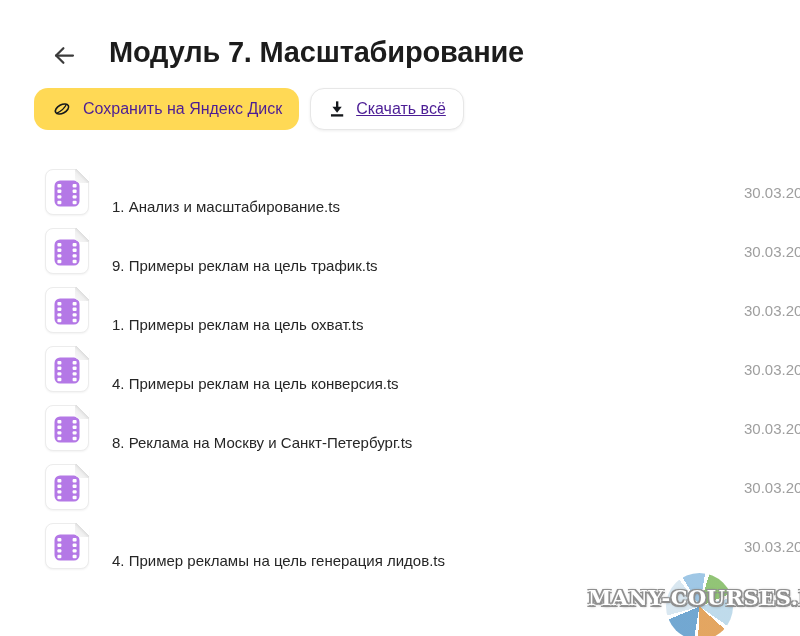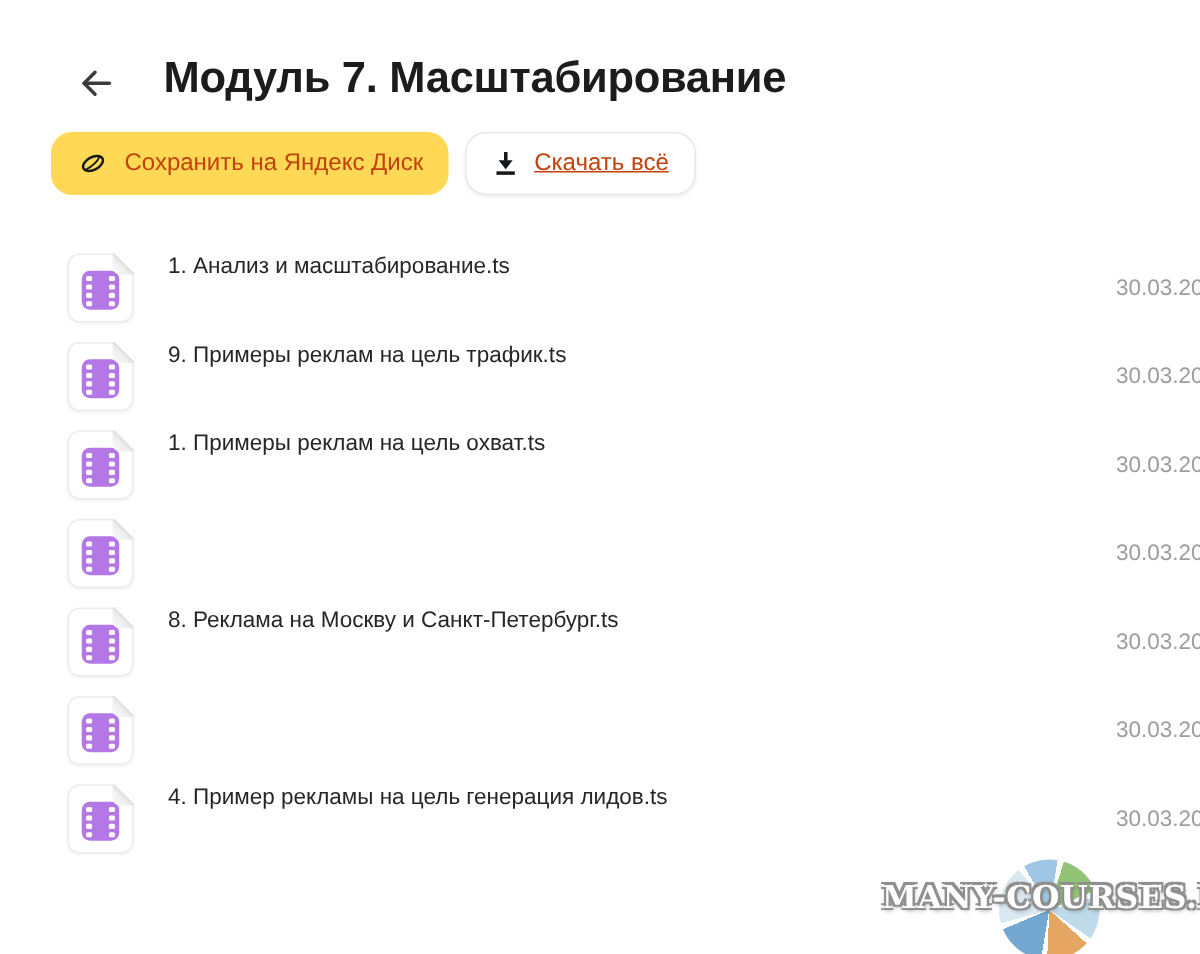--- a/index.html
+++ b/index.html
@@ -14,32 +14,32 @@
   }
   .title {
     position:absolute; left:97px; top:36px;
     font-size:29px; font-weight:700; color:#1c1c1c; letter-spacing:-0.2px; white-space:nowrap;
   }
 
   
   .toolbar { position:absolute; left:22px; top:88px; display:flex; gap:11px; }
   .btn {
     height:42px; display:inline-flex; align-items:center; gap:10px;
-    padding:0 17px; border-radius:14px; font-size:16px; color:#c2410c;
+    padding:0 17px; border-radius:14px; font-size:16px; color:#4c1d95;
     font-family:inherit; cursor:pointer; white-space:nowrap;
   }
   .btn-yellow { background:#ffd955; border:none; }
   .btn-white  { background:#fff; border:1px solid #e7e7e7; box-shadow:0 1px 3px rgba(0,0,0,0.07);text-decoration:underline; }
   .btn .icon { display:flex; align-items:center; justify-content:center; }
 
   
   .file-list { position:absolute; left:0; top:169px; width:800px; }
   .file-row {
     position:relative; width:700px; height:46px; margin-bottom:13px;
-    display:flex; align-items:flex-start; padding-left:33px; cursor:pointer;
+    display:flex; align-items:flex-end; padding-left:33px; cursor:pointer;
   }
   .file-icon {
     position:relative; width:44px; height:46px; flex:0 0 44px;
     background:#fff; border:1px solid #ececec; border-radius:8px;
     box-shadow:0 1px 2px rgba(0,0,0,0.05);
     display:flex; align-items:center; justify-content:center;
   }
   .fold {
     position:absolute; top:-1px; right:-1px; width:14px; height:14px;
     background:linear-gradient(225deg,#fff 0%,#fff 44%,#dedede 46%,#efefef 60%,#fafafa 100%);
@@ -187,20 +187,21 @@
             <rect x="3.4" y="9.6" width="4" height="3.4" rx="1"></rect>
             <rect x="3.4" y="15.2" width="4" height="3.4" rx="1"></rect>
             <rect x="3.4" y="20.8" width="4" height="3.4" rx="1"></rect>
             <rect x="18.6" y="4" width="4" height="3.4" rx="1"></rect>
             <rect x="18.6" y="9.6" width="4" height="3.4" rx="1"></rect>
             <rect x="18.6" y="15.2" width="4" height="3.4" rx="1"></rect>
             <rect x="18.6" y="20.8" width="4" height="3.4" rx="1"></rect>
           </g>
         </svg>
       </div>
+      <span class="file-name">4. Примеры реклам на цель конверсия.ts</span>
       <span class="file-date">30.03.2023</span>
     </div>
 
     <div class="file-row">
       <div class="file-icon">
         <span class="fold"></span>
         <svg class="film" width="26" height="27" viewBox="0 0 26 27">
           <rect x="0.5" y="0.5" width="25" height="26" rx="5.5" fill="#b478e6"></rect>
           <g fill="#ffffff">
             <rect x="3.4" y="4" width="4" height="3.4" rx="1"></rect>

